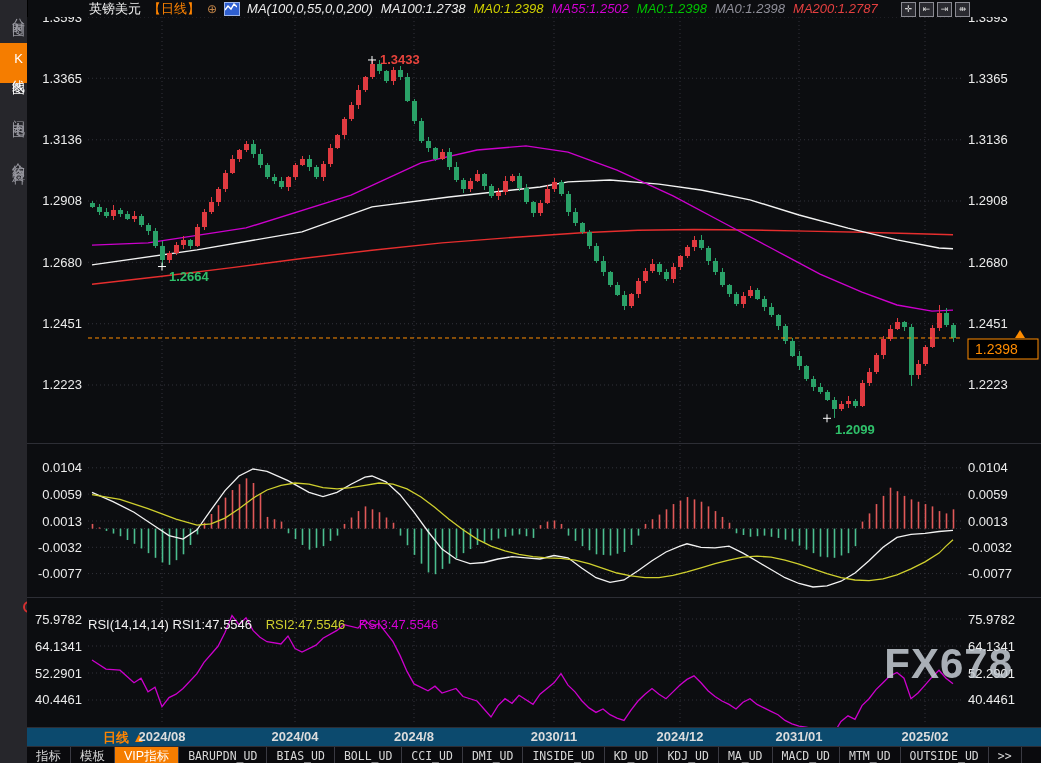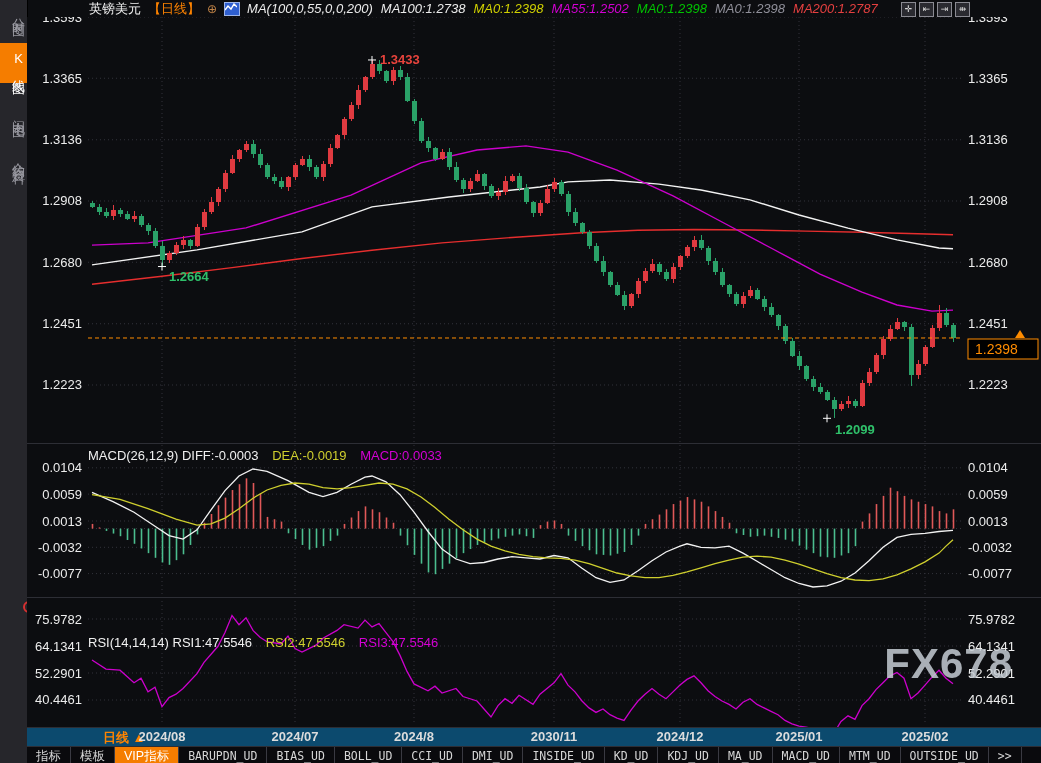--- a/index.html
+++ b/index.html
@@ -532,40 +532,35 @@
             <line x1="898.5" y1="511.6" x2="898.5" y2="487.0552" stroke="#e05858" stroke-width="1.6"></line>
             <line x1="905.5" y1="511.6" x2="905.5" y2="489.3928" stroke="#e05858" stroke-width="1.6"></line>
             <line x1="912.5" y1="511.6" x2="912.5" y2="494.06800000000004" stroke="#e05858" stroke-width="1.6"></line>
             <line x1="919.5" y1="511.6" x2="919.5" y2="496.40560000000005" stroke="#e05858" stroke-width="1.6"></line>
             <line x1="926.5" y1="511.6" x2="926.5" y2="492.31480000000005" stroke="#e05858" stroke-width="1.6"></line>
           </g>
           <polyline points="65,475.4 86,484.7 107,495.2 128,509.3 142,518.6 156,522.1 170,512.8 184,492.9 198,473.6 212,459.0 226,452.0 240,454.3 261,463.7 282,475.4 296,479.5 310,475.4 324,467.2 338,460.2 345,459.0 359,464.8 373,477.7 387,495.2 401,514.5 415,532.1 429,542.0 443,546.7 457,545.5 471,542.0 485,539.7 499,540.8 513,542.0 527,538.5 541,540.8 555,551.3 569,560.7 583,565.4 597,563.0 611,553.7 625,543.7 639,535.0 653,529.1 660,526.8 674,530.3 688,530.9 702,529.1 716,536.1 730,544.3 744,552.5 758,560.7 772,566.5 786,570.0 800,568.9 814,564.2 828,556.0 842,543.7 856,530.3 870,520.4 884,517.4 898,516.3 912,514.5 926,513.4" fill="none" stroke="#f2f2f2" stroke-width="1.3" clip-path="url(#clipMacd)"></polyline>
           <polyline points="65,477.7 93,482.4 121,491.7 149,502.2 170,508.1 184,506.9 198,501.1 212,491.7 226,481.2 240,473.0 254,468.4 268,466.0 282,467.2 296,470.7 310,471.9 324,470.7 338,468.4 352,466.0 366,467.2 380,471.9 394,480.0 408,490.6 422,502.2 436,512.8 450,522.1 464,529.1 478,533.8 492,537.3 506,539.7 520,540.8 534,541.4 548,543.2 562,546.7 576,551.3 590,556.0 604,558.9 618,560.7 632,560.7 646,558.4 660,554.8 674,550.8 688,546.7 702,543.2 716,540.2 730,539.1 744,540.2 758,543.2 772,547.2 786,551.9 800,556.6 814,560.7 828,563.0 842,563.6 856,561.9 870,557.8 884,551.9 898,544.9 912,536.1 919,529.1 926,522.7" fill="none" stroke="#cfcf2e" stroke-width="1.3" clip-path="url(#clipMacd)"></polyline>
           <polyline points="65,643.0 79,652.1 93,653.2 107,665.8 114,661.2 121,674.9 128,670.3 135,689.7 142,680.6 149,677.2 156,671.5 170,656.7 177,645.3 191,629.3 198,615.6 205,598.5 212,607.7 219,600.8 226,613.4 233,620.2 240,624.7 254,627.0 261,619.0 268,631.6 275,635.0 289,628.2 296,621.3 310,613.4 317,607.7 331,611.1 338,603.1 345,609.9 352,606.5 359,615.6 366,624.7 373,638.4 380,654.4 387,666.9 401,673.8 408,669.2 415,676.0 429,671.5 436,679.5 450,684.0 457,692.0 464,700.0 471,688.6 478,681.7 485,686.3 492,678.3 506,687.4 513,677.2 520,671.5 527,665.8 534,656.7 541,668.1 548,674.9 555,684.0 562,690.9 569,695.4 576,692.0 583,697.7 590,701.1 597,703.4 604,693.1 611,684.0 618,677.2 625,671.5 632,677.2 639,681.7 646,674.9 653,668.1 660,662.4 667,658.9 674,665.8 681,673.8 688,679.5 695,684.0 702,687.4 709,692.0 716,685.2 723,681.7 730,687.4 737,690.9 744,694.3 751,697.7 758,703.4 765,706.8 772,709.1 779,710.2 786,711.4 793,712.5 800,714.8 807,715.9 814,704.5 821,698.8 828,702.3 835,688.6 842,681.7 849,672.6 856,665.8 863,658.9 870,655.5 877,661.2 884,681.7 891,676.0 898,668.1 905,660.1 912,653.2 919,661.2 926,666.8" fill="none" stroke="#cc00cc" stroke-width="1.3" clip-path="url(#clipRsi)"></polyline>
         </svg>
-      <div class="panel-legend" style="top:431px">
-        <span class="w">MACD(26,12,9) DIFF:-0.0003</span>
-        <span class="y">DEA:-0.0019</span>
-        <span class="m">MACD:0.0033</span>
-      </div>
-      <div class="panel-legend" style="top:618px">
+      <div class="panel-legend" style="top:600px">
         <span class="w">RSI(14,14,14) RSI1:47.5546</span>
         <span class="y">RSI2:47.5546</span>
         <span class="m">RSI3:47.5546</span>
       </div>
     </div>
 
     <div class="timerow" id="timerow">
       <span class="period-lbl">日线 ▲</span>
     <div class="tlabel" style="left: 135px;">2024/08</div>
-        <div class="tlabel" style="left: 268px;">2024/07</div>
+        <div class="tlabel" style="left: 268px;">2024/04</div>
         <div class="tlabel" style="left: 387px;">2024/8</div>
         <div class="tlabel" style="left: 527px;">2030/11</div>
         <div class="tlabel" style="left: 653px;">2024/12</div>
-        <div class="tlabel" style="left: 772px;">2025/01</div>
+        <div class="tlabel" style="left: 772px;">2031/01</div>
         <div class="tlabel" style="left: 898px;">2025/02</div>
       </div>
 
     <nav class="tabbar" id="tabbar">
         <div class="btab cjk">指标</div>
         <div class="btab cjk">模板</div>
         <div class="btab cjk active">VIP指标</div>
         <div class="btab">BARUPDN_UD</div>
         <div class="btab">BIAS_UD</div>
         <div class="btab">BOLL_UD</div>

